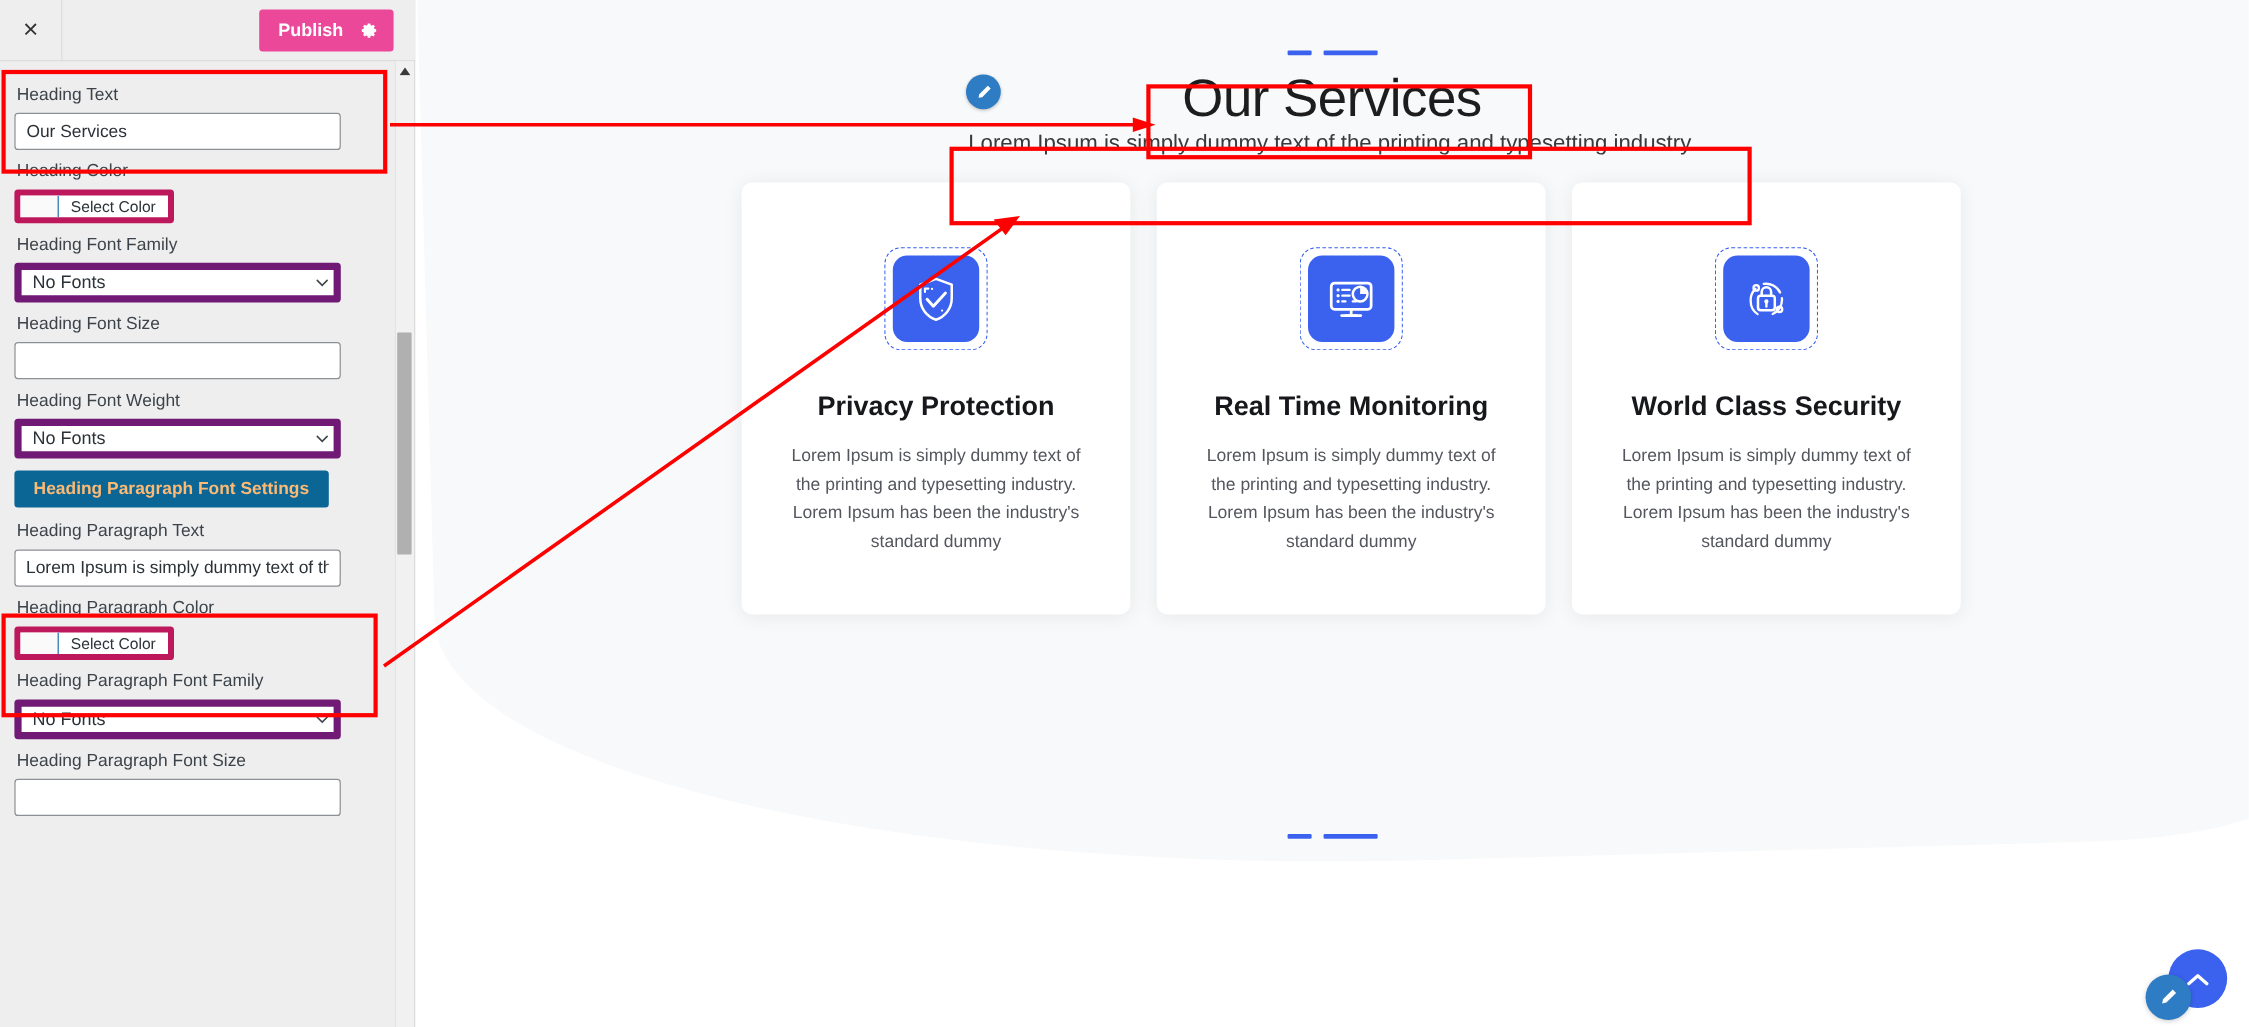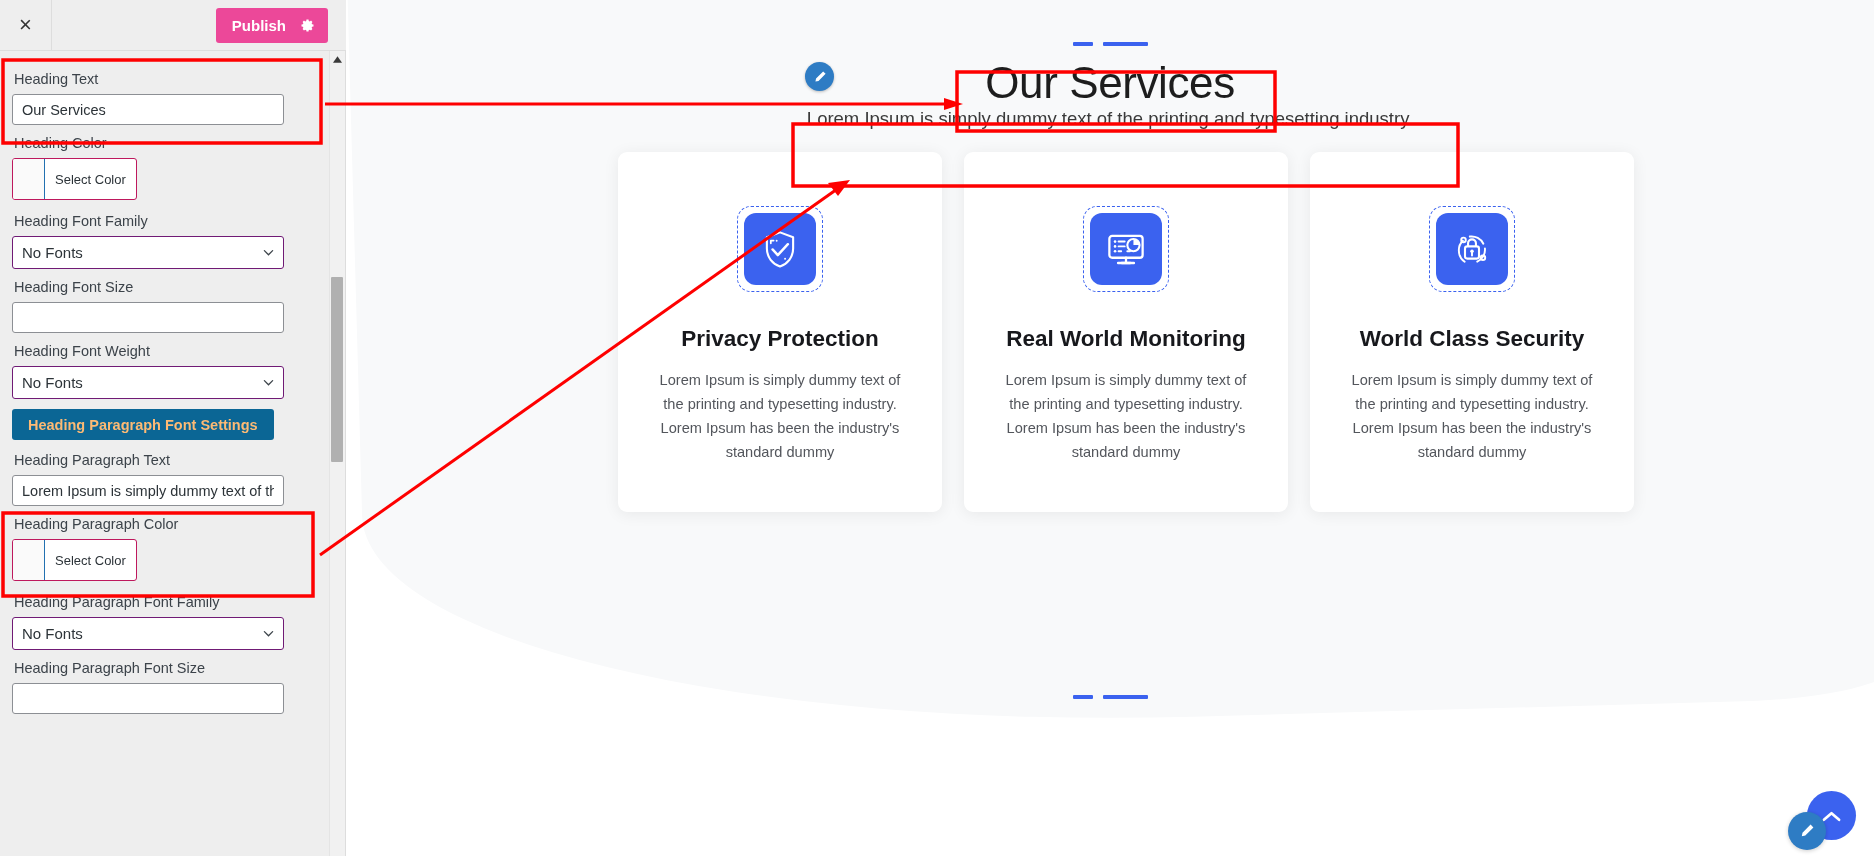--- a/index.html
+++ b/index.html
@@ -67,36 +67,36 @@
     width: 272px; height: 31px;
     border: 1px solid #8c8f94; border-radius: 3px;
     background: #fff;
     padding: 0 9px;
     font-size: 14.5px; color: #2c3338;
     font-family: "Liberation Sans", sans-serif;
   }
   .select-wrap { position: relative; width: 272px; height: 33px; }
   .select-input {
     width: 272px; height: 33px;
-    border: 1px solid #701a75; border-radius: 3px;
+    border: 6px solid #701a75; border-radius: 3px;
     background: #fff;
     padding: 0 30px 0 9px;
     font-size: 15px; color: #2c3338;
     font-family: "Liberation Sans", sans-serif;
     display: flex; align-items: center;
     cursor: pointer;
   }
   .chev {
     position: absolute; right: 10px; top: 11px;
     width: 11px; height: 11px; pointer-events: none;
   }
   .color-picker {
     display: inline-flex; align-items: stretch;
-    border: 1px solid #be185d; border-radius: 3px;
-    height: 42px; overflow: hidden; background: #fff;
+    border: 5px solid #be185d; border-radius: 3px;
+    height: 28px; overflow: hidden; background: #fff;
     cursor: pointer;
   }
   .color-swatch { width: 32px; background: #fafafa; border-right: 1px solid #2271b1; }
   .color-label {
     padding: 0 10px; display: flex; align-items: center;
     font-size: 13px; color: #2c3338;
   }
   .primary-btn {
     background: #0b6695; color: #fdba74;
     border: none; border-radius: 3px;
@@ -394,21 +394,21 @@
                 <circle cx="11.5" cy="15.5" r="1.5" fill="#ffffff"></circle>
                 <circle cx="11.5" cy="21" r="1.5" fill="#ffffff"></circle>
                 <circle cx="11.5" cy="26.5" r="1.5" fill="#ffffff"></circle>
                 <path d="M15.5 15.5h7M15.5 21h7M15.5 26.5h3" stroke="#ffffff" stroke-width="2.2" stroke-linecap="round"></path>
                 <path d="M25.5 26.5h3" stroke="#ffffff" stroke-width="2.2" stroke-linecap="round"></path>
                 <circle cx="32.5" cy="19.5" r="7" fill="none" stroke="#ffffff" stroke-width="2.4"></circle>
                 <path d="M32.5 19.5V12.5a7 7 0 017 7h-7z" fill="#ffffff"></path>
               </svg>
             </span>
           </span>
-          <div class="card-title">Real World Monitoring</div>
+          <div class="card-title">Real Time Monitoring</div>
           <div class="card-text">Lorem Ipsum is simply dummy text of the printing and typesetting industry. Lorem Ipsum has been the industry's standard dummy</div>
         </div>
 
         <div class="card">
           <span class="icon-dashed">
             <span class="icon-tile">
               <svg viewBox="0 0 48 48" width="42" height="42">
                 <rect x="16" y="21" width="16" height="14" rx="2.6" fill="none" stroke="#ffffff" stroke-width="2.4"></rect>
                 <path d="M19.5 21v-3.5a4.5 4.5 0 019 0V21" fill="none" stroke="#ffffff" stroke-width="2.4"></path>
                 <circle cx="24" cy="26.5" r="2" fill="#ffffff"></circle>

